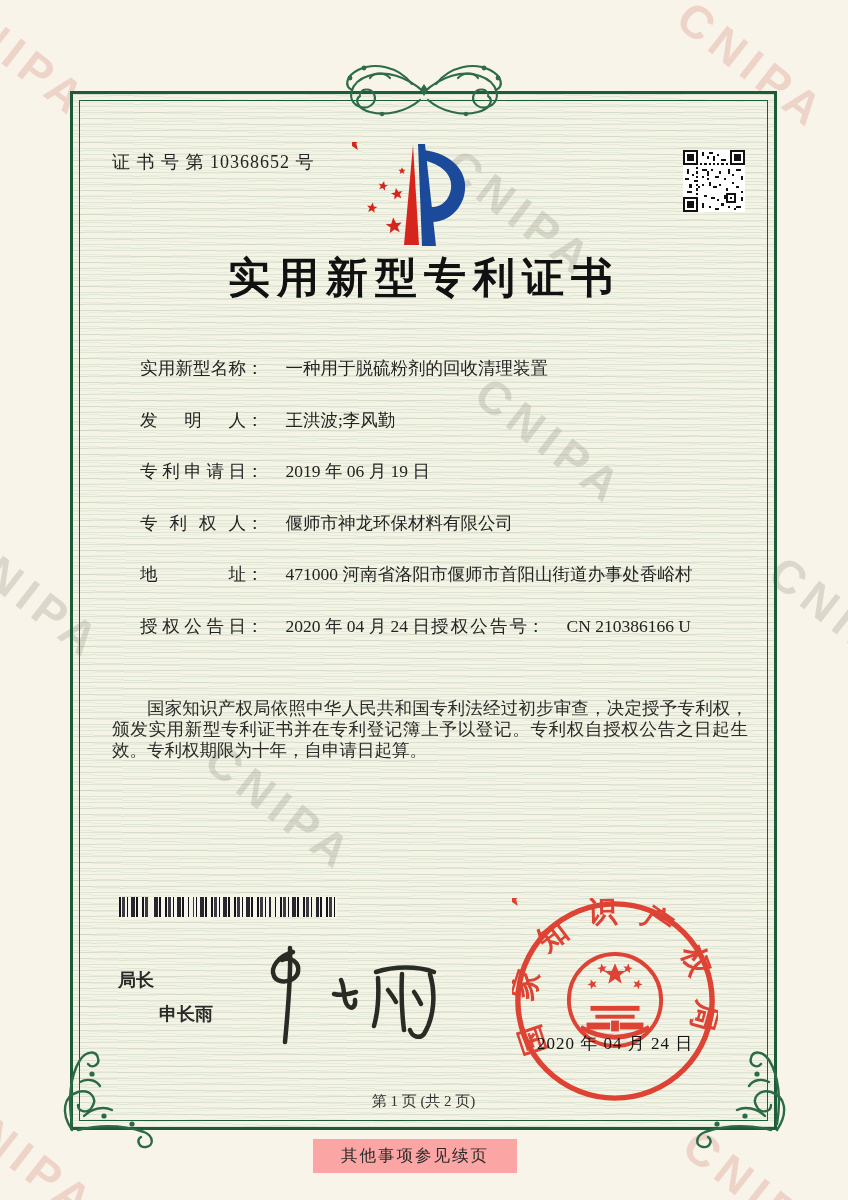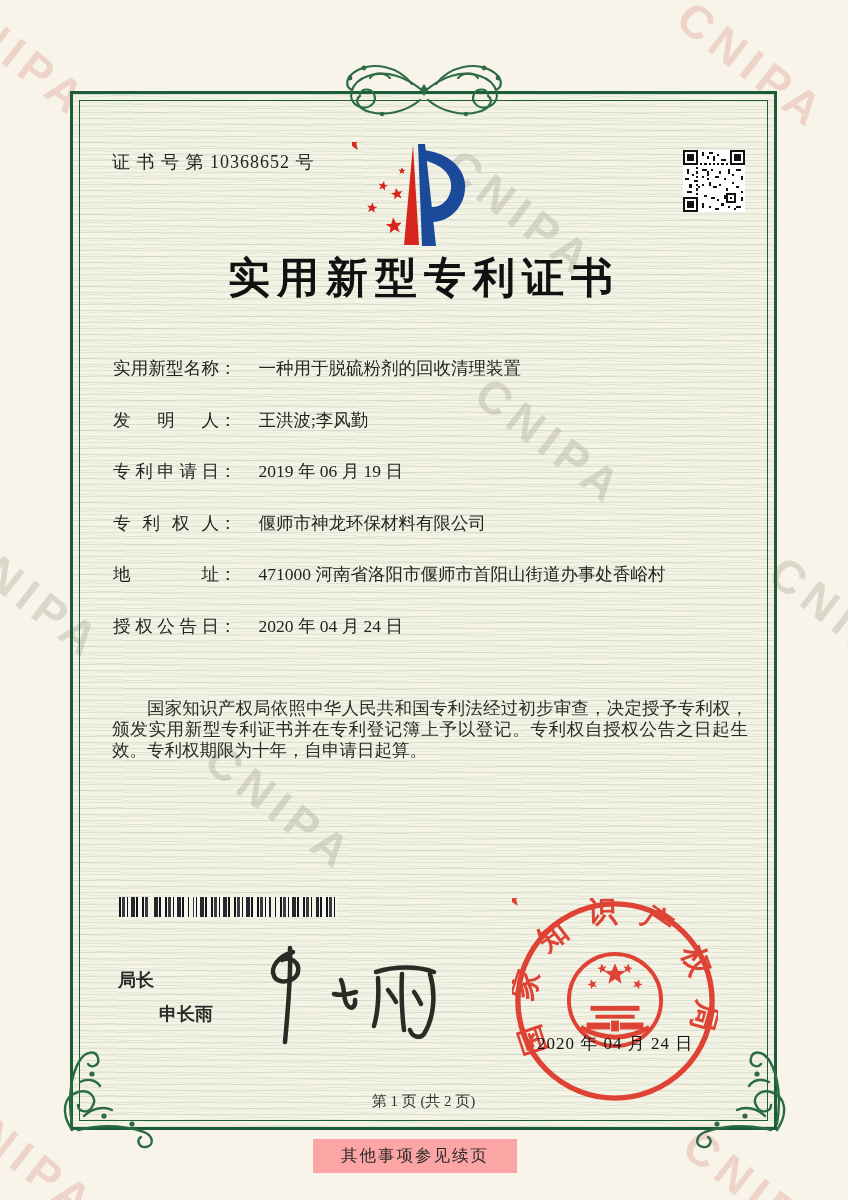--- a/index.html
+++ b/index.html
@@ -39,21 +39,21 @@
   .logo{position:absolute;left:352px;top:142px;z-index:4;}
   .qr{position:absolute;left:683px;top:150px;width:62px;height:62px;z-index:4;background:#fdfdfb;}
 
   .title{
     position:absolute;left:0;top:250px;width:848px;text-align:center;
     font-size:42px;font-weight:bold;letter-spacing:7px;z-index:4;color:#111;
   }
 
   .fields{position:absolute;left:113px;top:356px;width:620px;z-index:4;font-size:17.5px;}
   .frow{height:22px;margin-bottom:29.5px;position:relative;white-space:nowrap;}
-  .fl{display:inline-block;width:106px;text-align:justify;text-align-last:justify;}
+  .fl{display:inline-block;width:106px;text-align:justify;text-align-last:justify;margin-left:27px;}
   .fv{margin-left:22px;}
   .fpair2{position:absolute;left:318px;top:0;}
   .fl2{display:inline-block;width:96px;text-align:justify;text-align-last:justify;}
 
   .body-text{
     position:absolute;left:112px;top:698px;width:636px;z-index:4;
     font-size:17.5px;line-height:21px;text-align:justify;color:#2a2a28;
   }
   .body-text p{margin:0;text-indent:2em;}
 
@@ -204,20 +204,23 @@
       <span class="fl">专利申请日</span><span>：</span><span class="fv">2019 年 06 月 19 日</span>
     </div>
     <div class="frow">
       <span class="fl">专利权人</span><span>：</span><span class="fv">偃师市神龙环保材料有限公司</span>
     </div>
     <div class="frow">
       <span class="fl">地址</span><span>：</span><span class="fv">471000 河南省洛阳市偃师市首阳山街道办事处香峪村</span>
     </div>
     <div class="frow">
       <span class="fl">授权公告日</span><span>：</span><span class="fv">2020 年 04 月 24 日</span>
+      <span class="fpair2">
+        <span class="fl2">授权公告号</span><span>：</span><span class="fv">CN 210386166 U</span>
+      </span>
     </div>
   </div>
 
   <div class="body-text">
     <p>国家知识产权局依照中华人民共和国专利法经过初步审查，决定授予专利权，颁发实用新型专利证书并在专利登记簿上予以登记。专利权自授权公告之日起生效。专利权期限为十年，自申请日起算。</p>
   </div>
 
   <div class="barcode"></div>
 
   <div class="director-title">局长</div>

